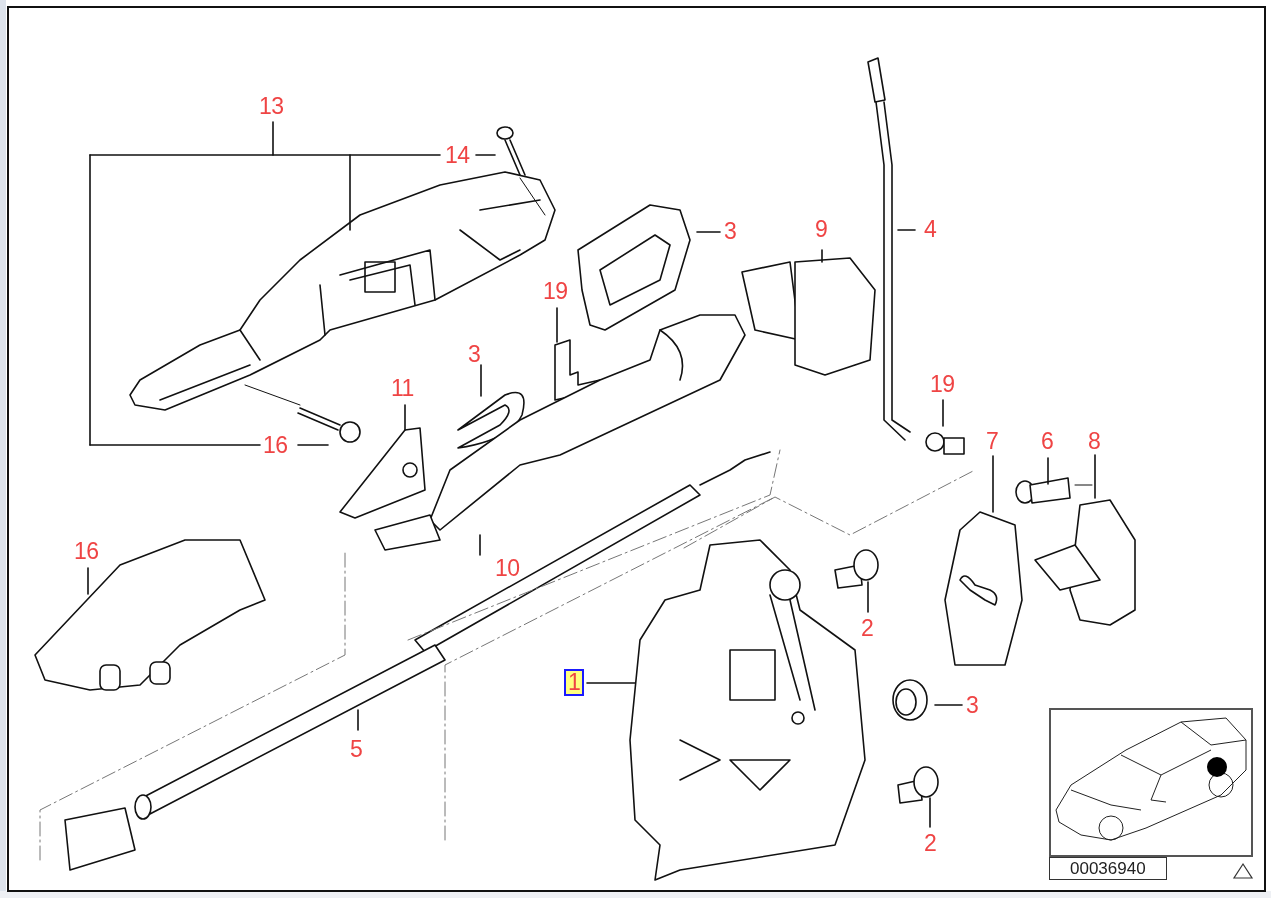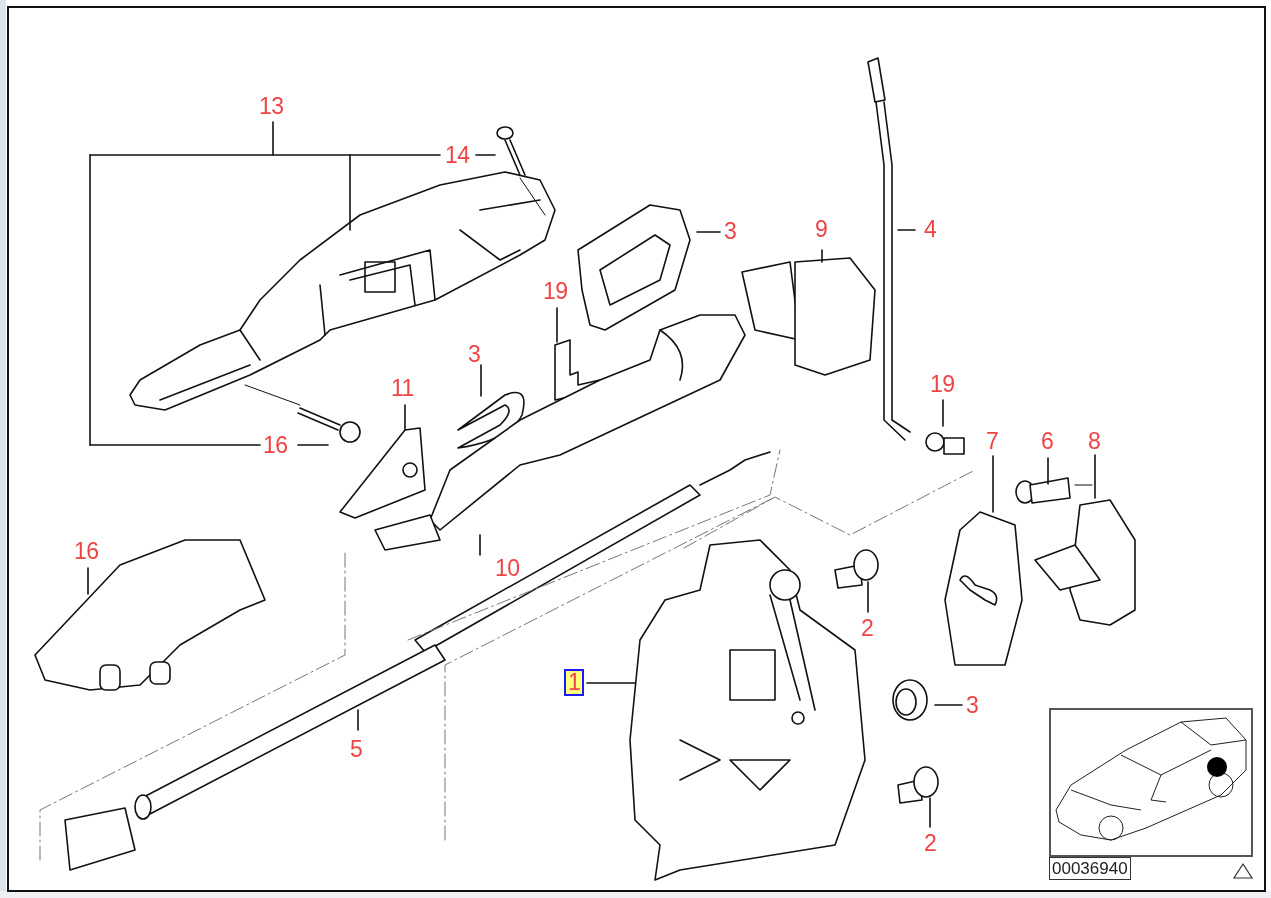--- a/index.html
+++ b/index.html
@@ -4,21 +4,21 @@
 <style>
   html, body { margin:0; padding:0; background:#ffffff; }
   body { width:1271px; height:898px; position:relative; overflow:hidden; font-family:"Liberation Sans", sans-serif; }
   .left-strip { position:absolute; left:0; top:0; width:6px; height:898px; background:#dde3ec; }
   .bottom-strip { position:absolute; left:0; top:891px; width:1271px; height:7px; background:#eef0f4; }
   .frame { position:absolute; left:7px; top:6px; width:1255px; height:882px; border:2px solid #111; background:#fff; box-sizing:content-box; }
   svg.drawing { position:absolute; left:0; top:0; width:1271px; height:898px; }
   .lbl { position:absolute; font-family:"Liberation Sans", sans-serif; font-size:23px; color:#ef4444; line-height:1; letter-spacing:-0.5px; }
   .lbl.hl { background:#ffff80; outline:2px solid #1a1aff; padding:0 2px; }
   .thumb { position:absolute; left:1049px; top:708px; width:200px; height:145px; border:2px solid #555; background:#fff; }
-  .diagno { position:absolute; left:1049px; top:857px; border:1.5px solid #333; font-size:17px; padding:0 2px; color:#222; line-height:21px; }
+  .diagno { position:absolute; left:1049px; top:857px; border:1.5px solid #333; font-size:17px; padding:0 20px; color:#222; line-height:21px; }
   .warn { position:absolute; left:1232px; top:862px; }
 </style>
 </head>
 <body>
 
 <div class="left-strip"></div>
 <div class="bottom-strip"></div>
 <div class="frame"></div>
 
 <svg class="drawing" viewBox="0 0 1271 898" fill="none" stroke="#111" stroke-width="1.6" stroke-linejoin="round" stroke-linecap="round">

